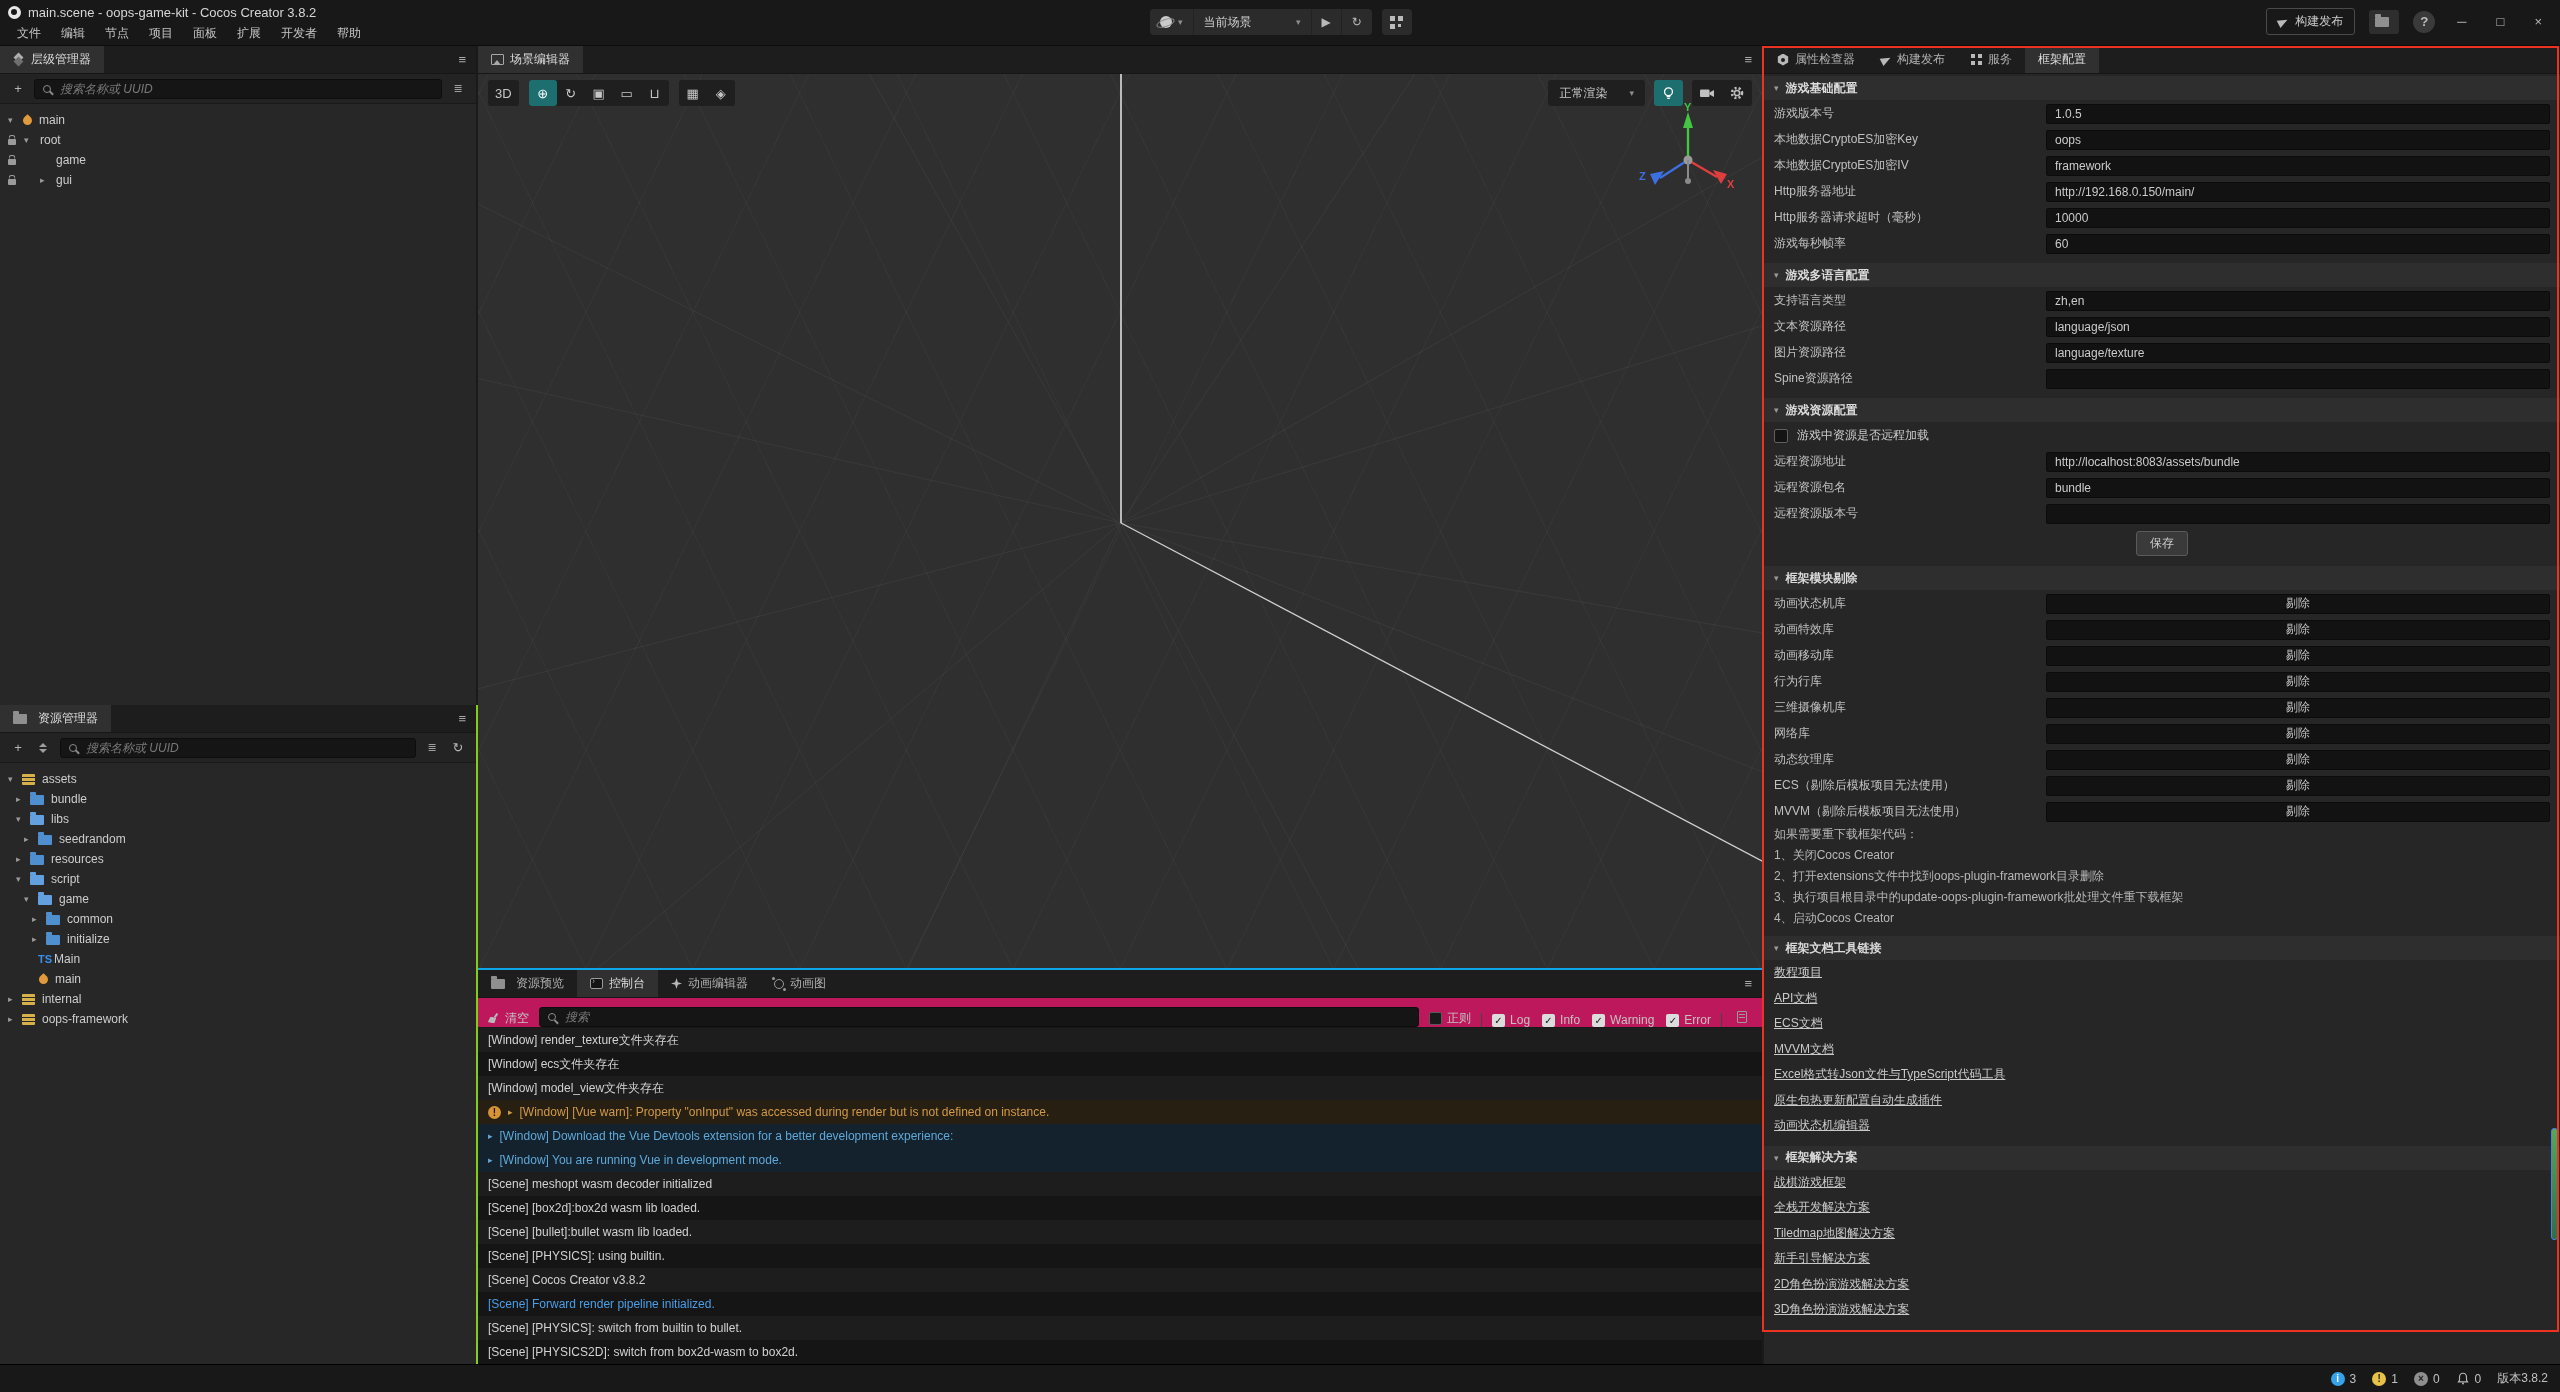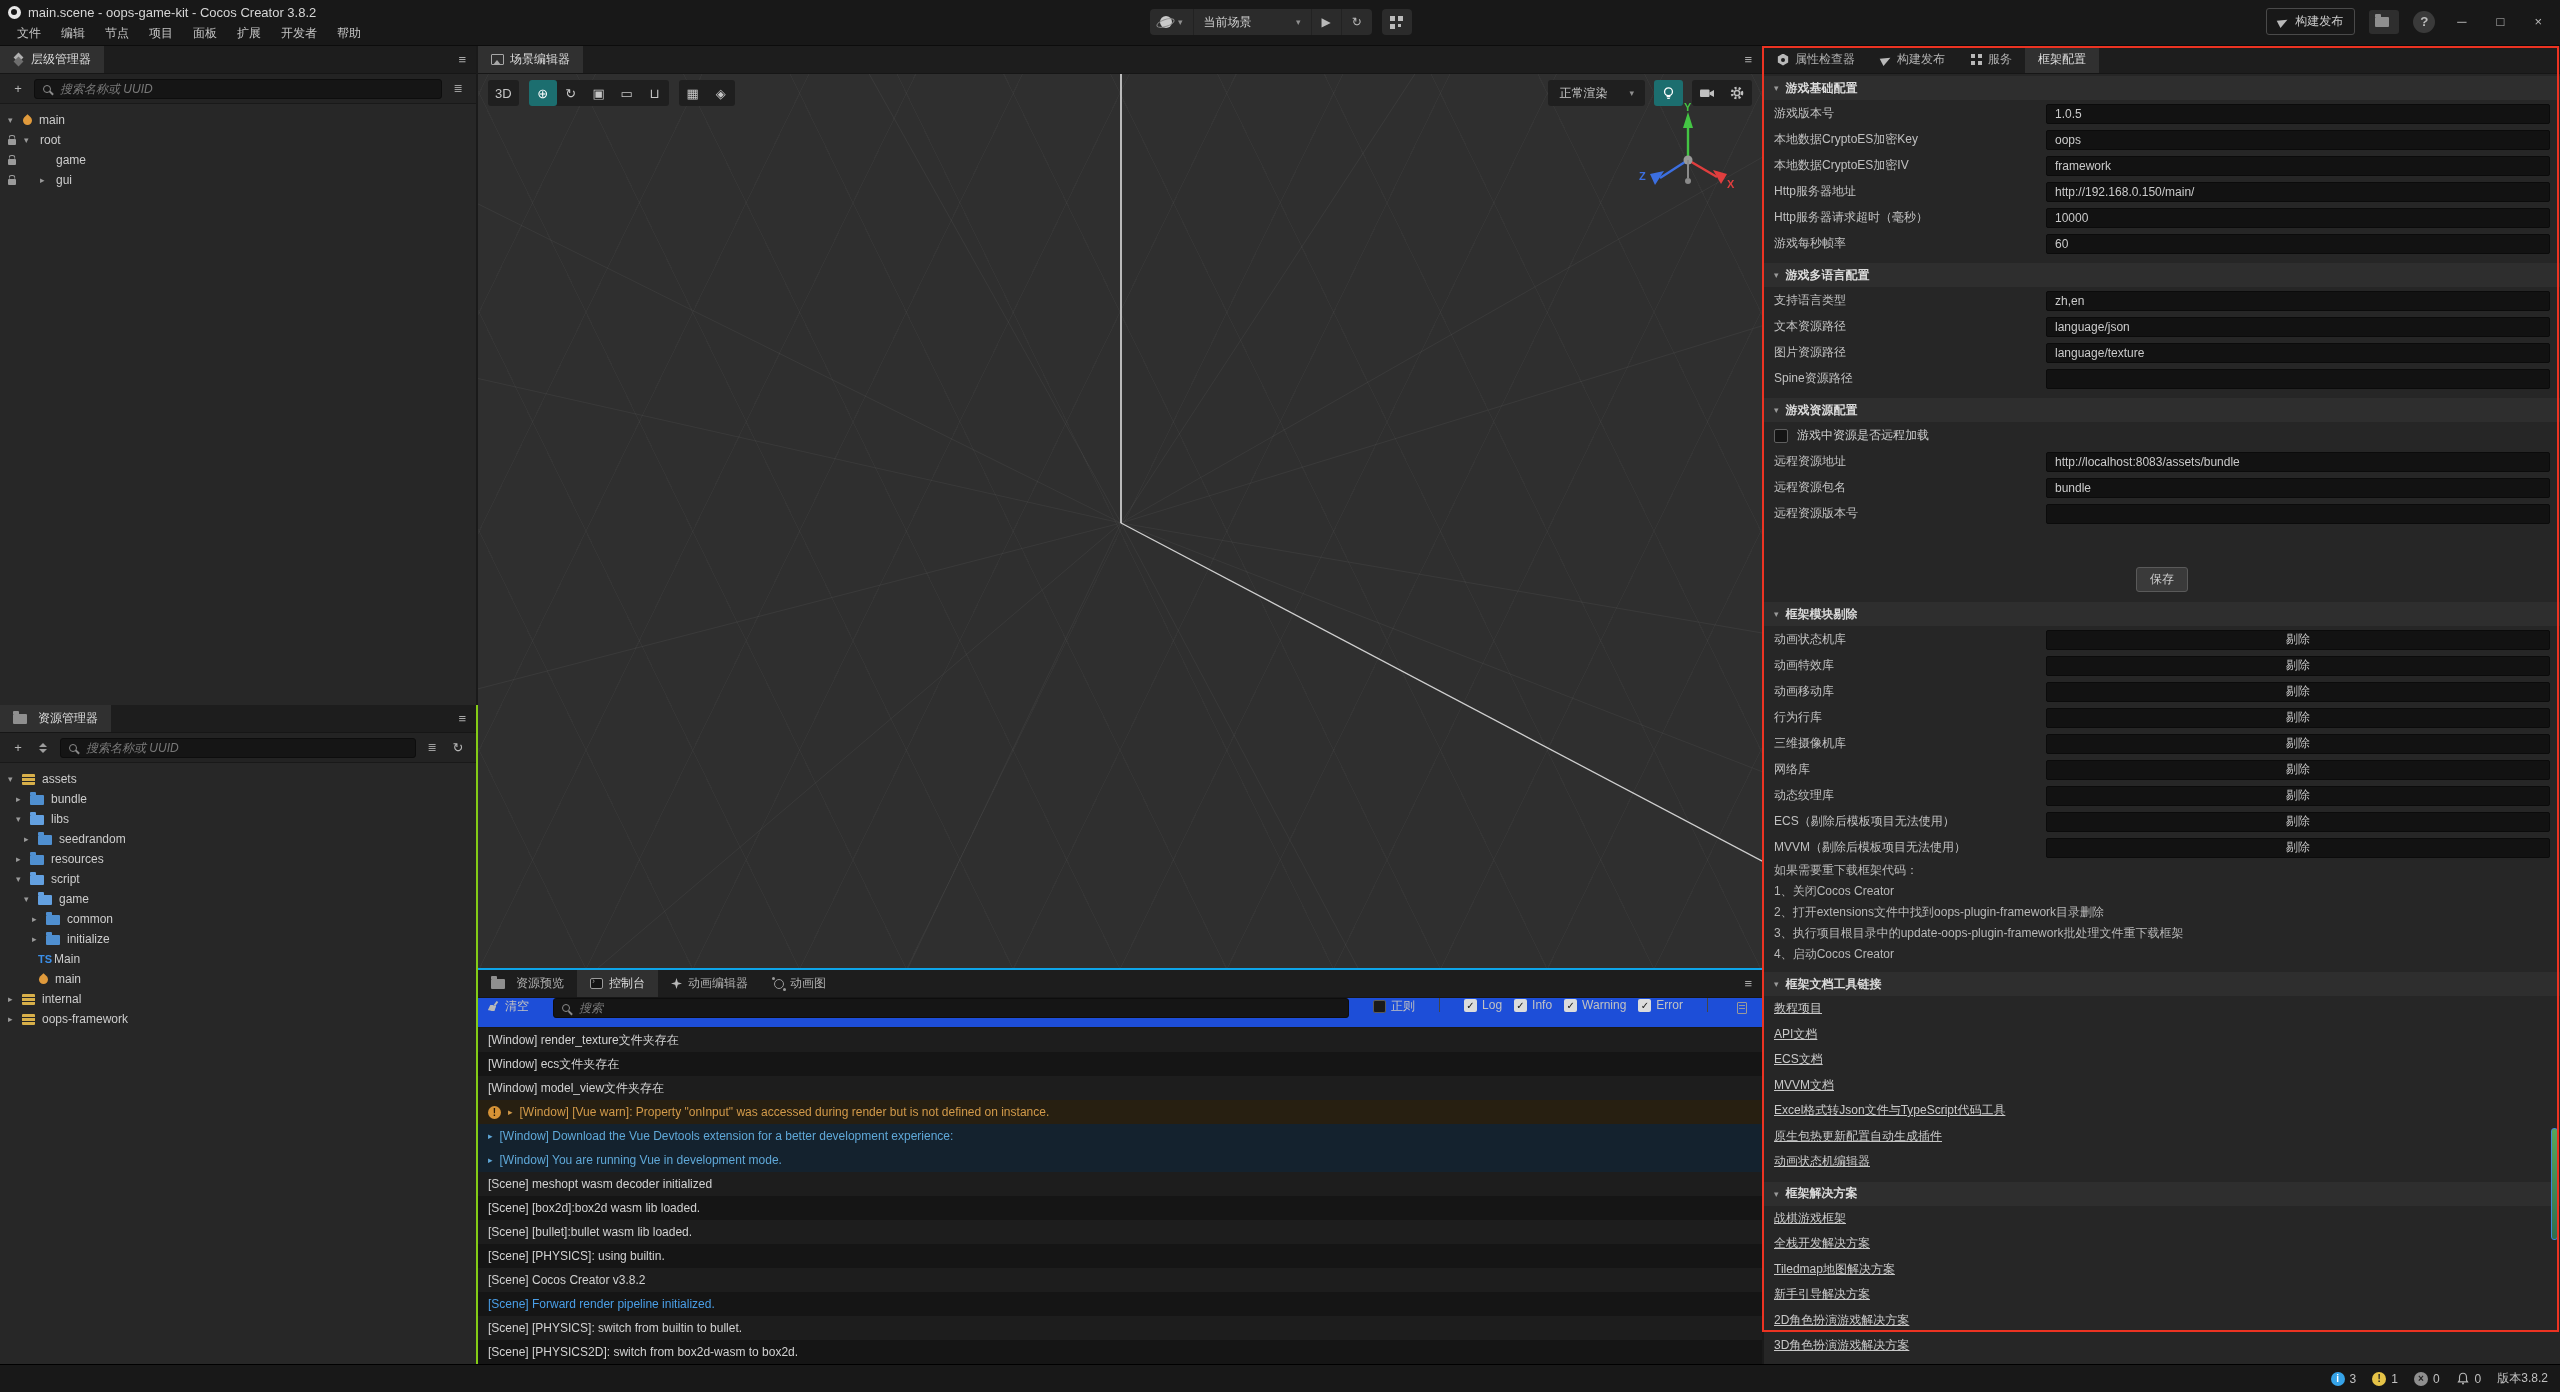--- a/index.html
+++ b/index.html
@@ -103,21 +103,21 @@
   .grid-svg{position:absolute;left:0;top:0;}
   .scene-toolbar{position:absolute;left:10px;top:6px;display:flex;gap:10px;}
   .sc-single,.sc-group{background:#1f1f1f;border-radius:3px;display:flex;}
   .sc-btn{height:26px;min-width:28px;background:transparent;border:none;border-radius:3px;color:#c6c6c6;display:flex;align-items:center;justify-content:center;font-size:13px;padding:0 7px;cursor:pointer;}
   .sc-btn.active{background:#1c6e6f;color:#fff;}
   .scene-topright{position:absolute;right:10px;top:6px;display:flex;gap:9px;align-items:flex-start;}
   .render-select{background:#1f1f1f;border:none;border-radius:3px;height:26px;padding:0 11px;display:flex;gap:22px;align-items:center;color:#c8c8c8;font-size:12px;cursor:pointer;}
   .gizmo{position:absolute;left:1155px;top:28px;}
 
   
-  .ctoolbar{height:30px;background:#1d4ed8;display:flex;align-items:flex-start;gap:24px;padding:0 10px;border-bottom:1px solid #191919;}
+  .ctoolbar{height:30px;background:#be185d;display:flex;align-items:flex-end;gap:10px;padding:0 10px;border-bottom:1px solid #191919;}
   .clear-btn{display:flex;align-items:center;gap:6px;background:none;border:none;color:#c2c2c2;font-size:12px;cursor:pointer;padding:0;}
   .c-search{width:200px;height:20px;}
   .vsep{width:1px;height:14px;background:#454545;}
   .filter{display:flex;align-items:center;gap:5px;color:#c2c2c2;cursor:pointer;}
   .cb{width:13px;height:13px;border-radius:2px;display:inline-flex;align-items:center;justify-content:center;font-size:10px;}
   .cb.on{background:#dcdcdc;color:#151515;}
   .cb.off{background:#1a1a1a;border:1px solid #5a5a5a;}
   .logs{position:absolute;left:0;right:0;top:58px;bottom:0;overflow:hidden;}
   .log-row{height:24px;display:flex;align-items:center;gap:7px;padding:0 10px;font-size:12px;color:#d2d2d2;white-space:nowrap;}
   .log-row:nth-child(odd){background:#1d1d1d;}
@@ -136,21 +136,21 @@
   .sec-arrow{font-size:9px;color:#9a9a9a;font-weight:normal;}
   .f-row{display:flex;align-items:center;height:25px;padding:0 10px;margin-top:1px;}
   .f-label{width:272px;flex:none;color:#c0c0c0;white-space:nowrap;overflow:hidden;}
   .f-input{flex:1;height:20px;background:#121212;border:1px solid #0b0b0b;border-radius:2px;color:#cbcbcb;font-size:12px;padding:0 8px;outline:none;}
   .cb2{width:14px;height:14px;border:1px solid #5f5f5f;border-radius:2px;background:#141414;margin-right:9px;flex:none;cursor:pointer;}
   .m-bar{flex:1;height:20px;background:#121212;border:1px solid #0b0b0b;border-radius:2px;color:#c4c4c4;font-size:12px;display:flex;align-items:center;justify-content:center;cursor:pointer;}
   .note{height:21px;line-height:21px;padding:0 10px;color:#b8b8b8;white-space:nowrap;}
   .link-row{height:25.5px;display:flex;align-items:center;padding:0 10px;}
   .doc-link{color:#c9c9c9;text-decoration:underline;cursor:pointer;}
   .save-row{display:flex;justify-content:center;padding:5px 0 3px;}
-  .save-btn{background:#3a3a3a;border:1px solid #5a5a5a;border-radius:3px;color:#ccc;padding:3px 13px;font-size:12px;cursor:pointer;margin-top:36px;}
+  .save-btn{background:#3a3a3a;border:1px solid #5a5a5a;border-radius:3px;color:#ccc;padding:3px 13px;font-size:12px;cursor:pointer;}
   .insp-scroll{position:absolute;right:2px;top:1082px;width:7px;height:112px;border:1px solid #3f87d8;background:linear-gradient(#57a65a,#2e6e4e);border-radius:3px;}
   .highlight-border{position:absolute;left:1762px;top:46px;width:797px;height:1286px;border:2px solid #ec3322;pointer-events:none;z-index:60;}
 
   
   .statusbar{position:absolute;left:0;bottom:0;width:100%;height:28px;background:#181818;border-top:1px solid #000;display:flex;align-items:center;justify-content:flex-end;gap:16px;padding:0 12px;color:#c0c0c0;}
   .sb-item{display:flex;align-items:center;gap:5px;cursor:pointer;}
   .dot{width:14px;height:14px;border-radius:50%;display:inline-flex;align-items:center;justify-content:center;font-size:10px;font-weight:bold;}
   .dot.info{background:#36a3e8;color:#fff;}
   .dot.warn{background:#e6c347;color:#222;}
   .dot.err{background:#8f8f8f;color:#222;}

